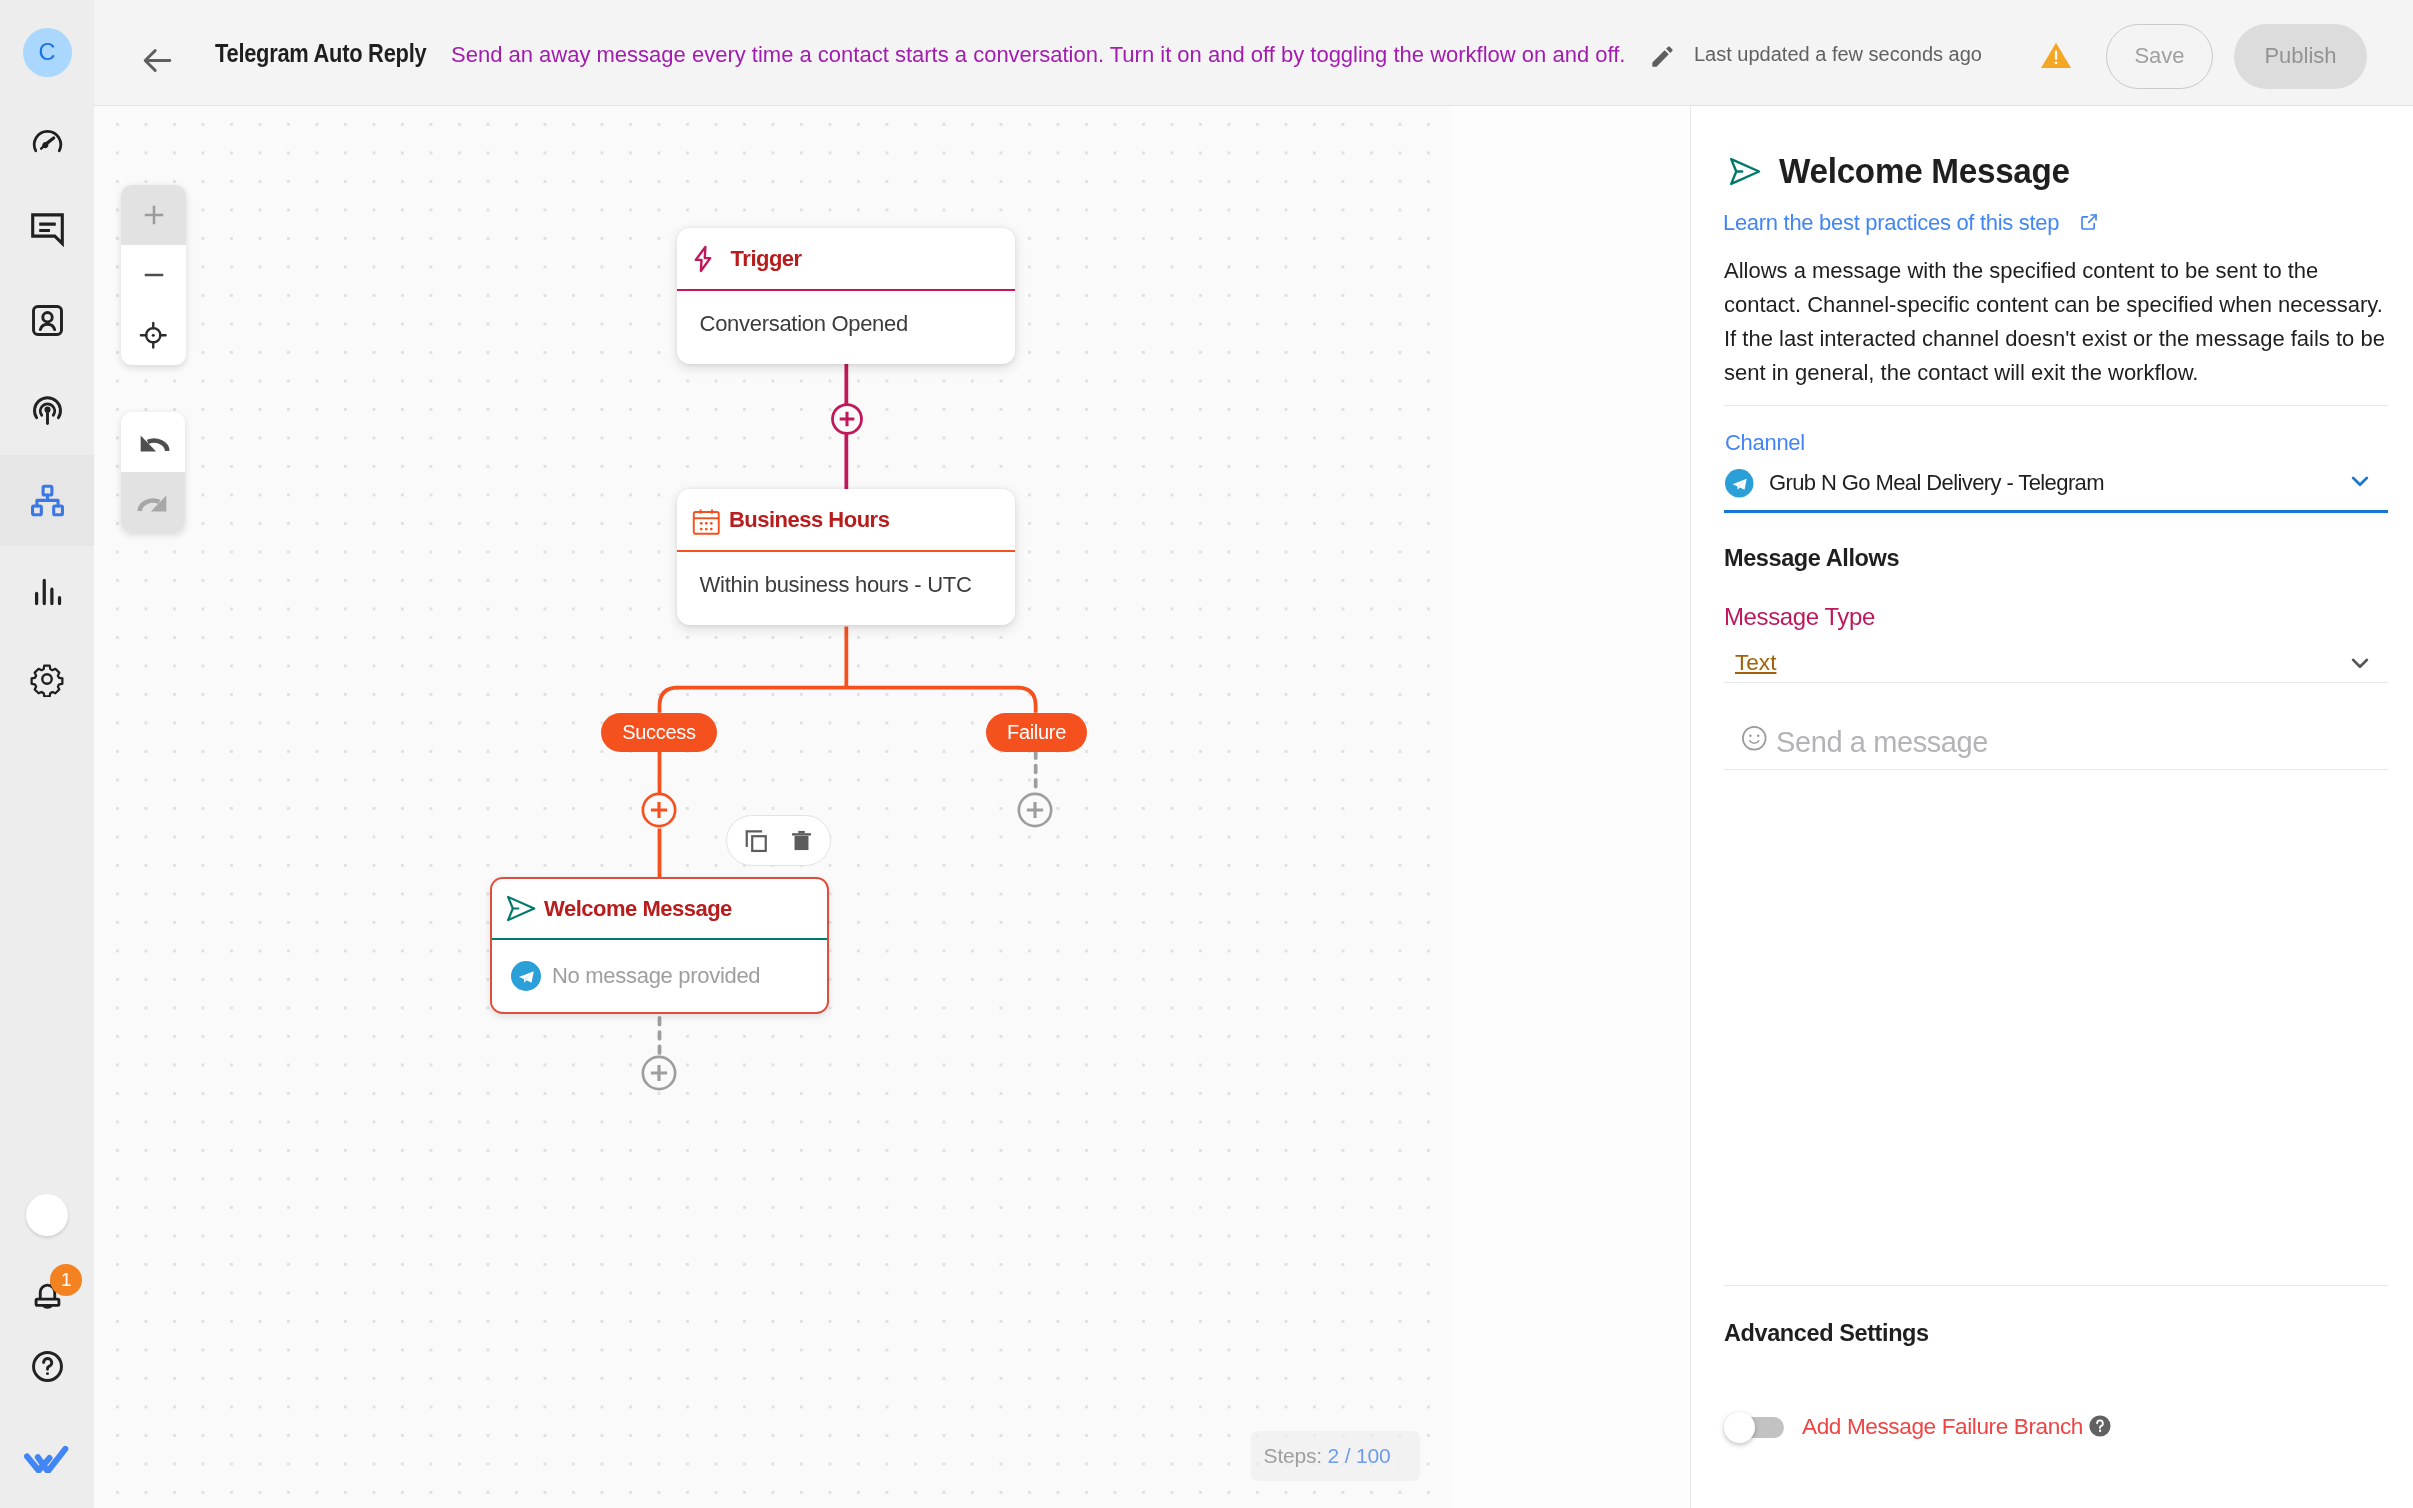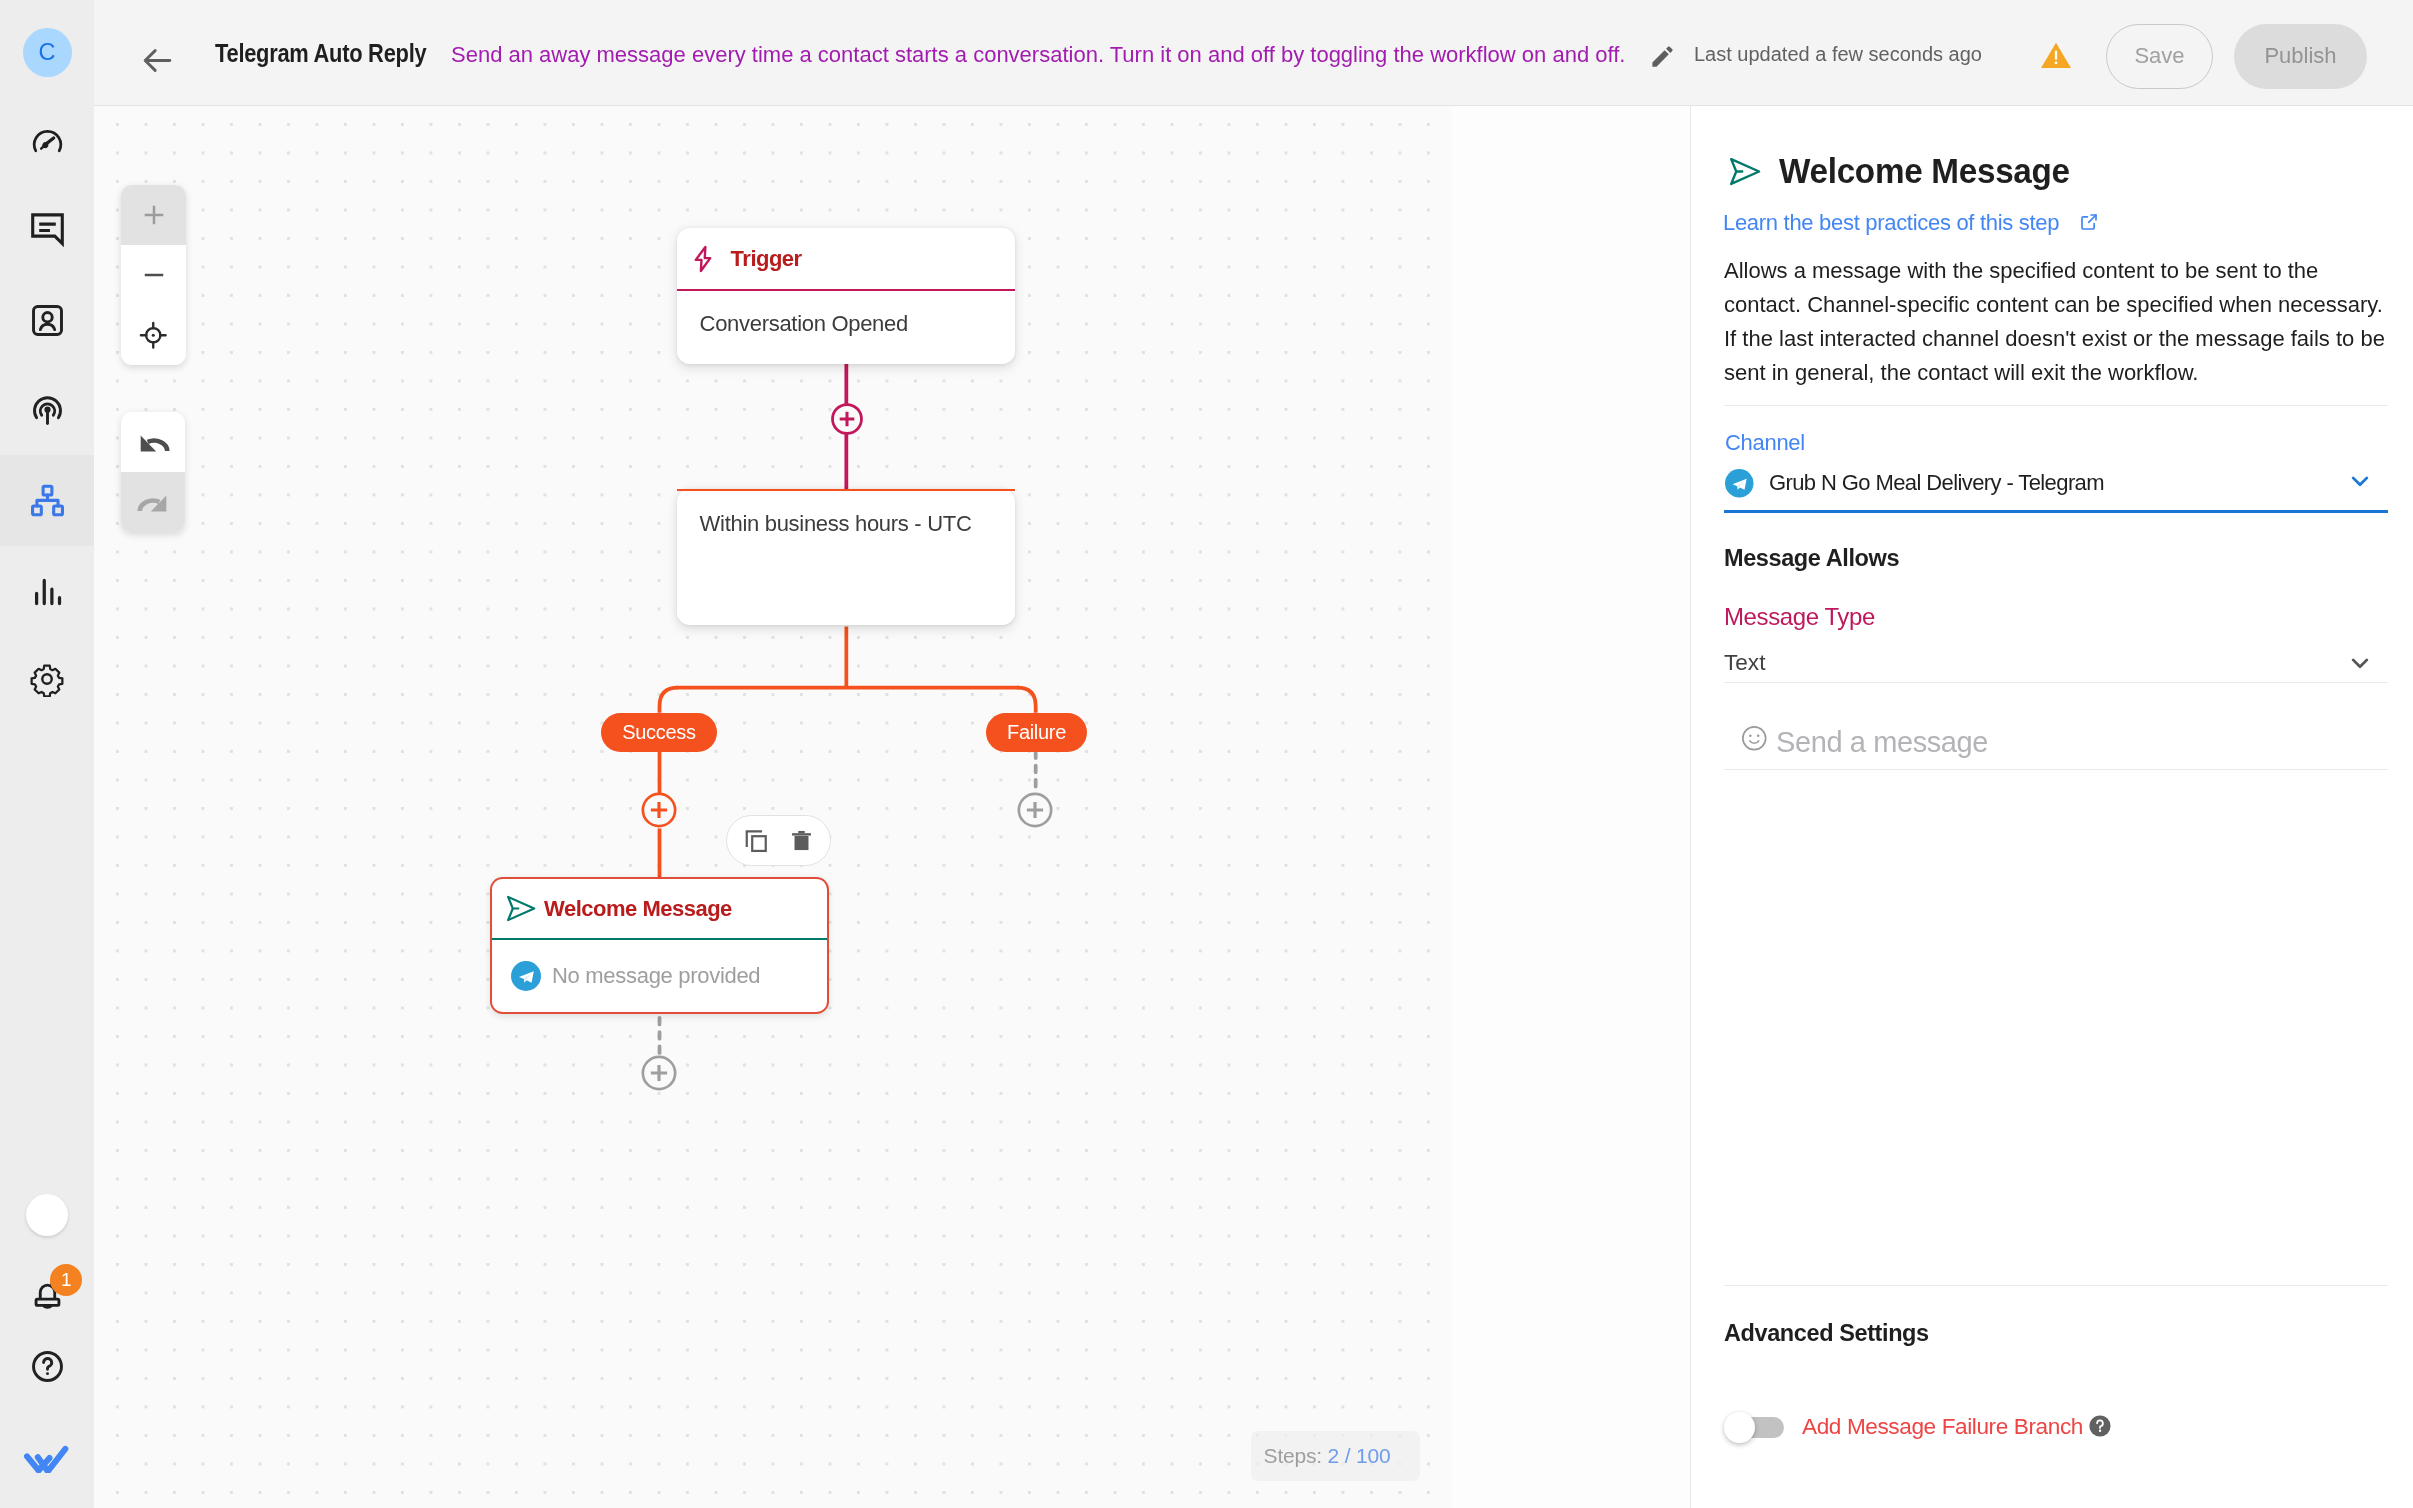--- a/index.html
+++ b/index.html
@@ -140,21 +140,21 @@
   .p-learn-icon { left: 388px; top: 106px; }
   .p-desc { left: 33px; top: 148px; width: 670px; font-size: 22px; line-height: 34px; color: #1f1f1f; }
   .p-hr { left: 33px; width: 664px; height: 0.8px; background: #e9e9e9; }
   .p-chlabel { left: 34px; top: 326px; font-size: 22px; color: #4285f4; line-height: 1; letter-spacing:-0.3px;}
   .p-tg { left: 34px; top: 363px; }
   .p-chvalue { left: 78px; top: 366px; font-size: 22px; color: #1f1f1f; line-height: 1; letter-spacing:-0.6px;}
   .p-chev1 { left: 654px; top: 360px; }
   .p-blue-underline { left: 33px; top: 404px; width: 664px; height: 2.5px; background: #1976d2; }
   .p-sec { left: 33px; top: 441px; font-size: 23.5px; font-weight: bold; color: #1f1f1f; line-height: 1; letter-spacing:-0.4px;}
   .p-fieldlabel { left: 33px; top: 499px; font-size: 24px; color: #be185d; line-height: 1; letter-spacing:-0.4px;}
-  .p-mtvalue { left: 33px; top: 546px; font-size: 22.6px; color: #404040; line-height: 1;}
+  .p-mtvalue { left: 44px; top: 546px; font-size: 22.6px; color: #a16207; line-height: 1; text-decoration: underline;}
   .p-chev2 { left: 654px; top: 542px; }
   .p-smiley { left: 49px; top: 618px; }
   .p-msgph { left: 85px; top: 622px; font-size: 29px; color: #b3b3b8; line-height: 1; letter-spacing:-0.4px;}
   .p-adv { left: 33px; top: 1216px; font-size: 23.5px; font-weight: bold; color: #1f1f1f; line-height: 1; letter-spacing:-0.4px;}
   .p-toggle { left: 35px; top: 1311px; width: 58px; height: 21px; border-radius: 11px; background: #c2c2c2; }
   .p-toggle .knob {
     position: absolute; left: -2.5px; top: -5px; width: 31px; height: 31px; border-radius: 50%;
     background: #fff; box-shadow: 0 1.7px 5px rgba(0,0,0,0.26);
   }
   .p-advlbl { left: 111px; top: 1310px; font-size: 22.6px; color: #ef4444; line-height: 1; letter-spacing:-0.4px;}
@@ -318,20 +318,34 @@
             <svg width="30" height="30" viewBox="0 0 24 24" fill="none" stroke="#c2185b" stroke-width="1.9">
               <path d="M13.9 2.4 6.2 12.7h4.6l-.5 8.9 7.5-10.3h-4.4z" stroke-linejoin="round"></path>
             </svg>
             <span class="t" style="margin-left:12.6px">Trigger</span>
           </div>
           <div class="node-div" style="background:#c2185b"></div>
           <div class="node-body">Conversation Opened</div>
         </div>
 
         <div class="node" style="left:583px;top:383px;">
+          <div class="node-head">
+            <svg width="30" height="30" viewBox="0 0 24 24" fill="none" stroke="#f4511e" stroke-width="1.55" style="margin-left:2.5px">
+              <rect x="2.2" y="5.6" width="20" height="17.4" rx="1.5"></rect>
+              <path d="M2.2 10.6h20" stroke-width="1.55"></path>
+              <path d="M7.6 3.6v3.3M16.8 3.6v3.3" stroke-linecap="butt" stroke-width="1.55"></path>
+              <circle cx="8.2" cy="14.7" r="1.1" fill="#f4511e" stroke="none"></circle>
+              <circle cx="12.2" cy="14.7" r="1.1" fill="#f4511e" stroke="none"></circle>
+              <circle cx="16.2" cy="14.7" r="1.1" fill="#f4511e" stroke="none"></circle>
+              <circle cx="8.2" cy="19.2" r="1.1" fill="#f4511e" stroke="none"></circle>
+              <circle cx="12.2" cy="19.2" r="1.1" fill="#f4511e" stroke="none"></circle>
+              <circle cx="16.2" cy="19.2" r="1.1" fill="#f4511e" stroke="none"></circle>
+            </svg>
+            <span class="t" style="margin-left:8.4px">Business Hours</span>
+          </div>
           <div class="node-div" style="background:#f4511e"></div>
           <div class="node-body">Within business hours - UTC</div>
         </div>
 
         <div class="branch-pill" style="left:507px;top:607px;width:116px;">Success</div>
         <div class="branch-pill" style="left:892px;top:607px;width:101px;">Failure</div>
 
         <div class="tool-pill" style="left:632px;top:709px;">
           <svg width="28.5" height="28.5" viewBox="0 0 24 24" fill="none" stroke="#5c5c5c" stroke-width="1.85">
             <rect x="8.6" y="8.6" width="11.4" height="12.4"></rect>

